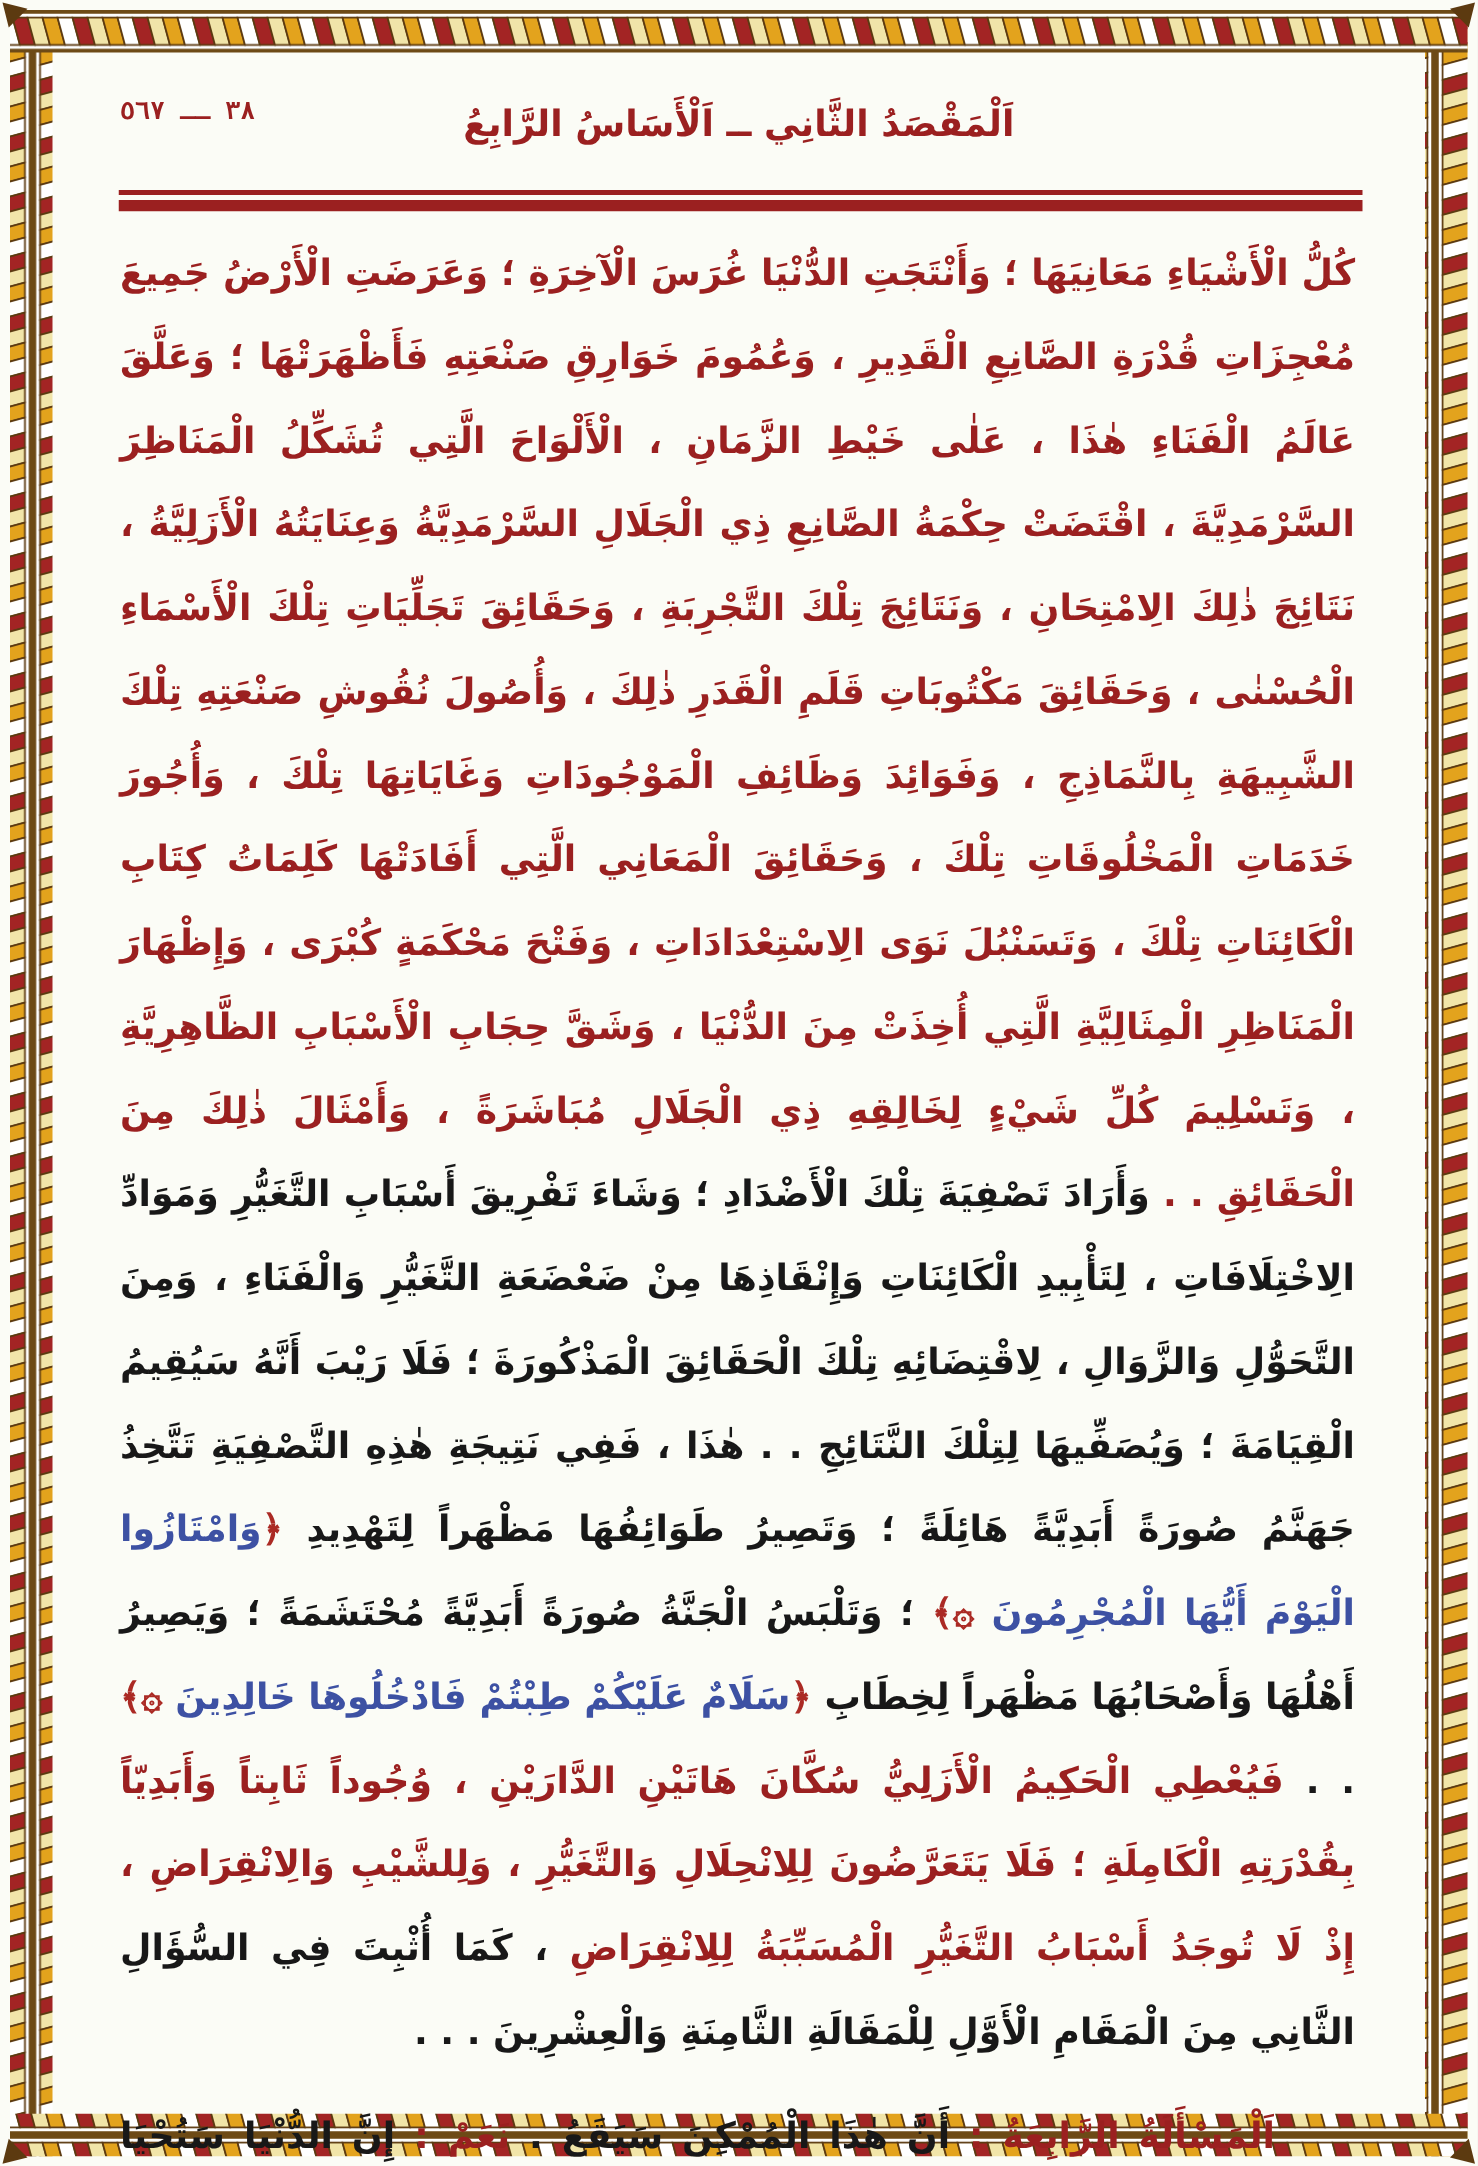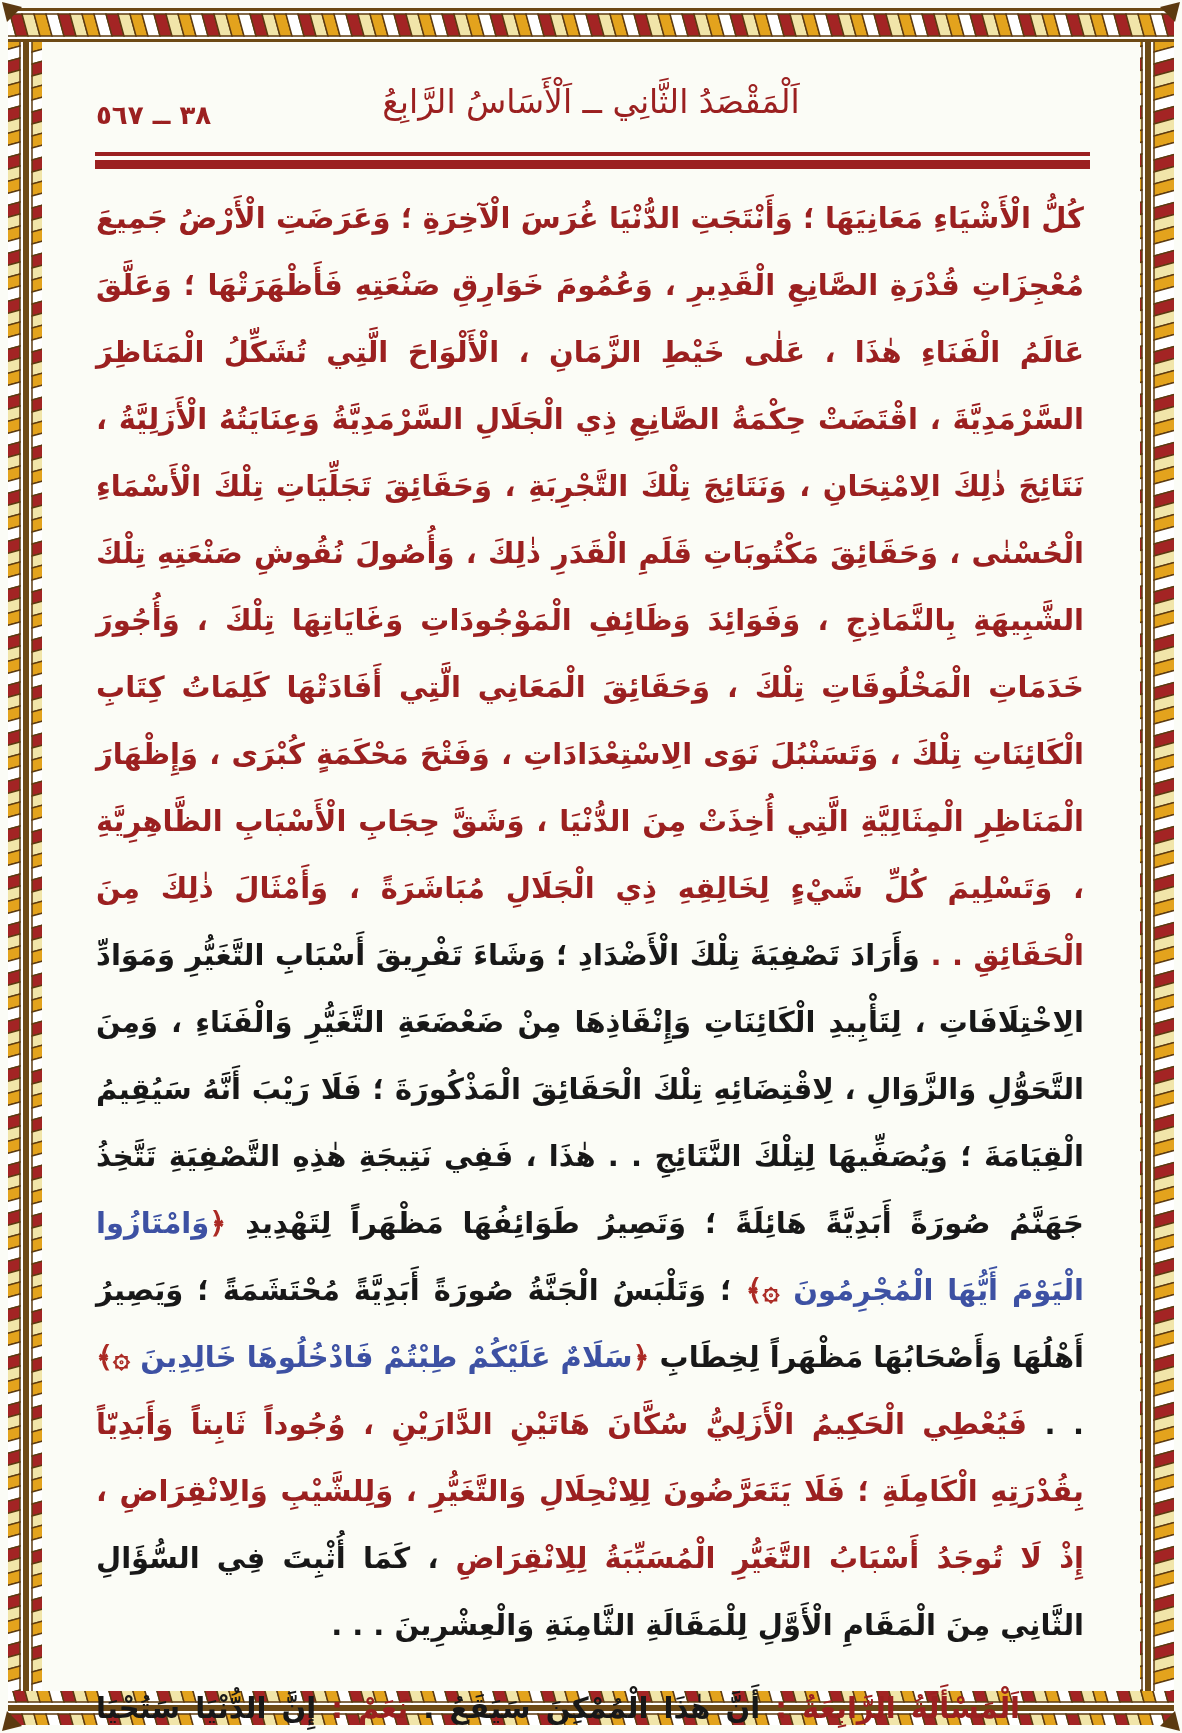--- a/index.html
+++ b/index.html
@@ -21,27 +21,28 @@
   .lk-white{fill:#ffffff;stroke:var(--frame-outline);stroke-width:1.4;}
   .frame-edge{fill:var(--frame-brown);}
   .frame-tip{fill:var(--frame-outline);}
 
   .content{
     position:absolute;left:80px;right:80px;top:56px;bottom:52px;
     direction:rtl;
   }
   .header{position:relative;height:96px;}
   .page-numbers{
-    position:absolute;left:16px;top:44px;
-    color:var(--maroon);font-weight:700;font-size:26px;letter-spacing:1px;
+    position:absolute;left:16px;top:20px;
+    color:var(--maroon);font-weight:700;font-size:20px;letter-spacing:1px;
     white-space:nowrap;
+    font-family:Liberation Mono, monospace;
   }
   .doc-title{
     position:absolute;left:0;right:0;top:26px;text-align:center;
-    color:var(--maroon);font-weight:400;font-size:33px;white-space:nowrap;
+    color:var(--maroon);font-weight:700;font-size:29px;white-space:nowrap;
   }
   .rule{margin:0 12px 0 15px;}
   .rule-thin{height:4px;background:var(--rule);margin-bottom:4px;}
   .rule-thick{height:9px;background:var(--rule);}
 
   .body-text{
     margin:14px 2px 0 0;
     font-size:29px;font-weight:700;line-height:67px;
     text-align:justify;text-justify:inter-word;
     color:var(--ink);

